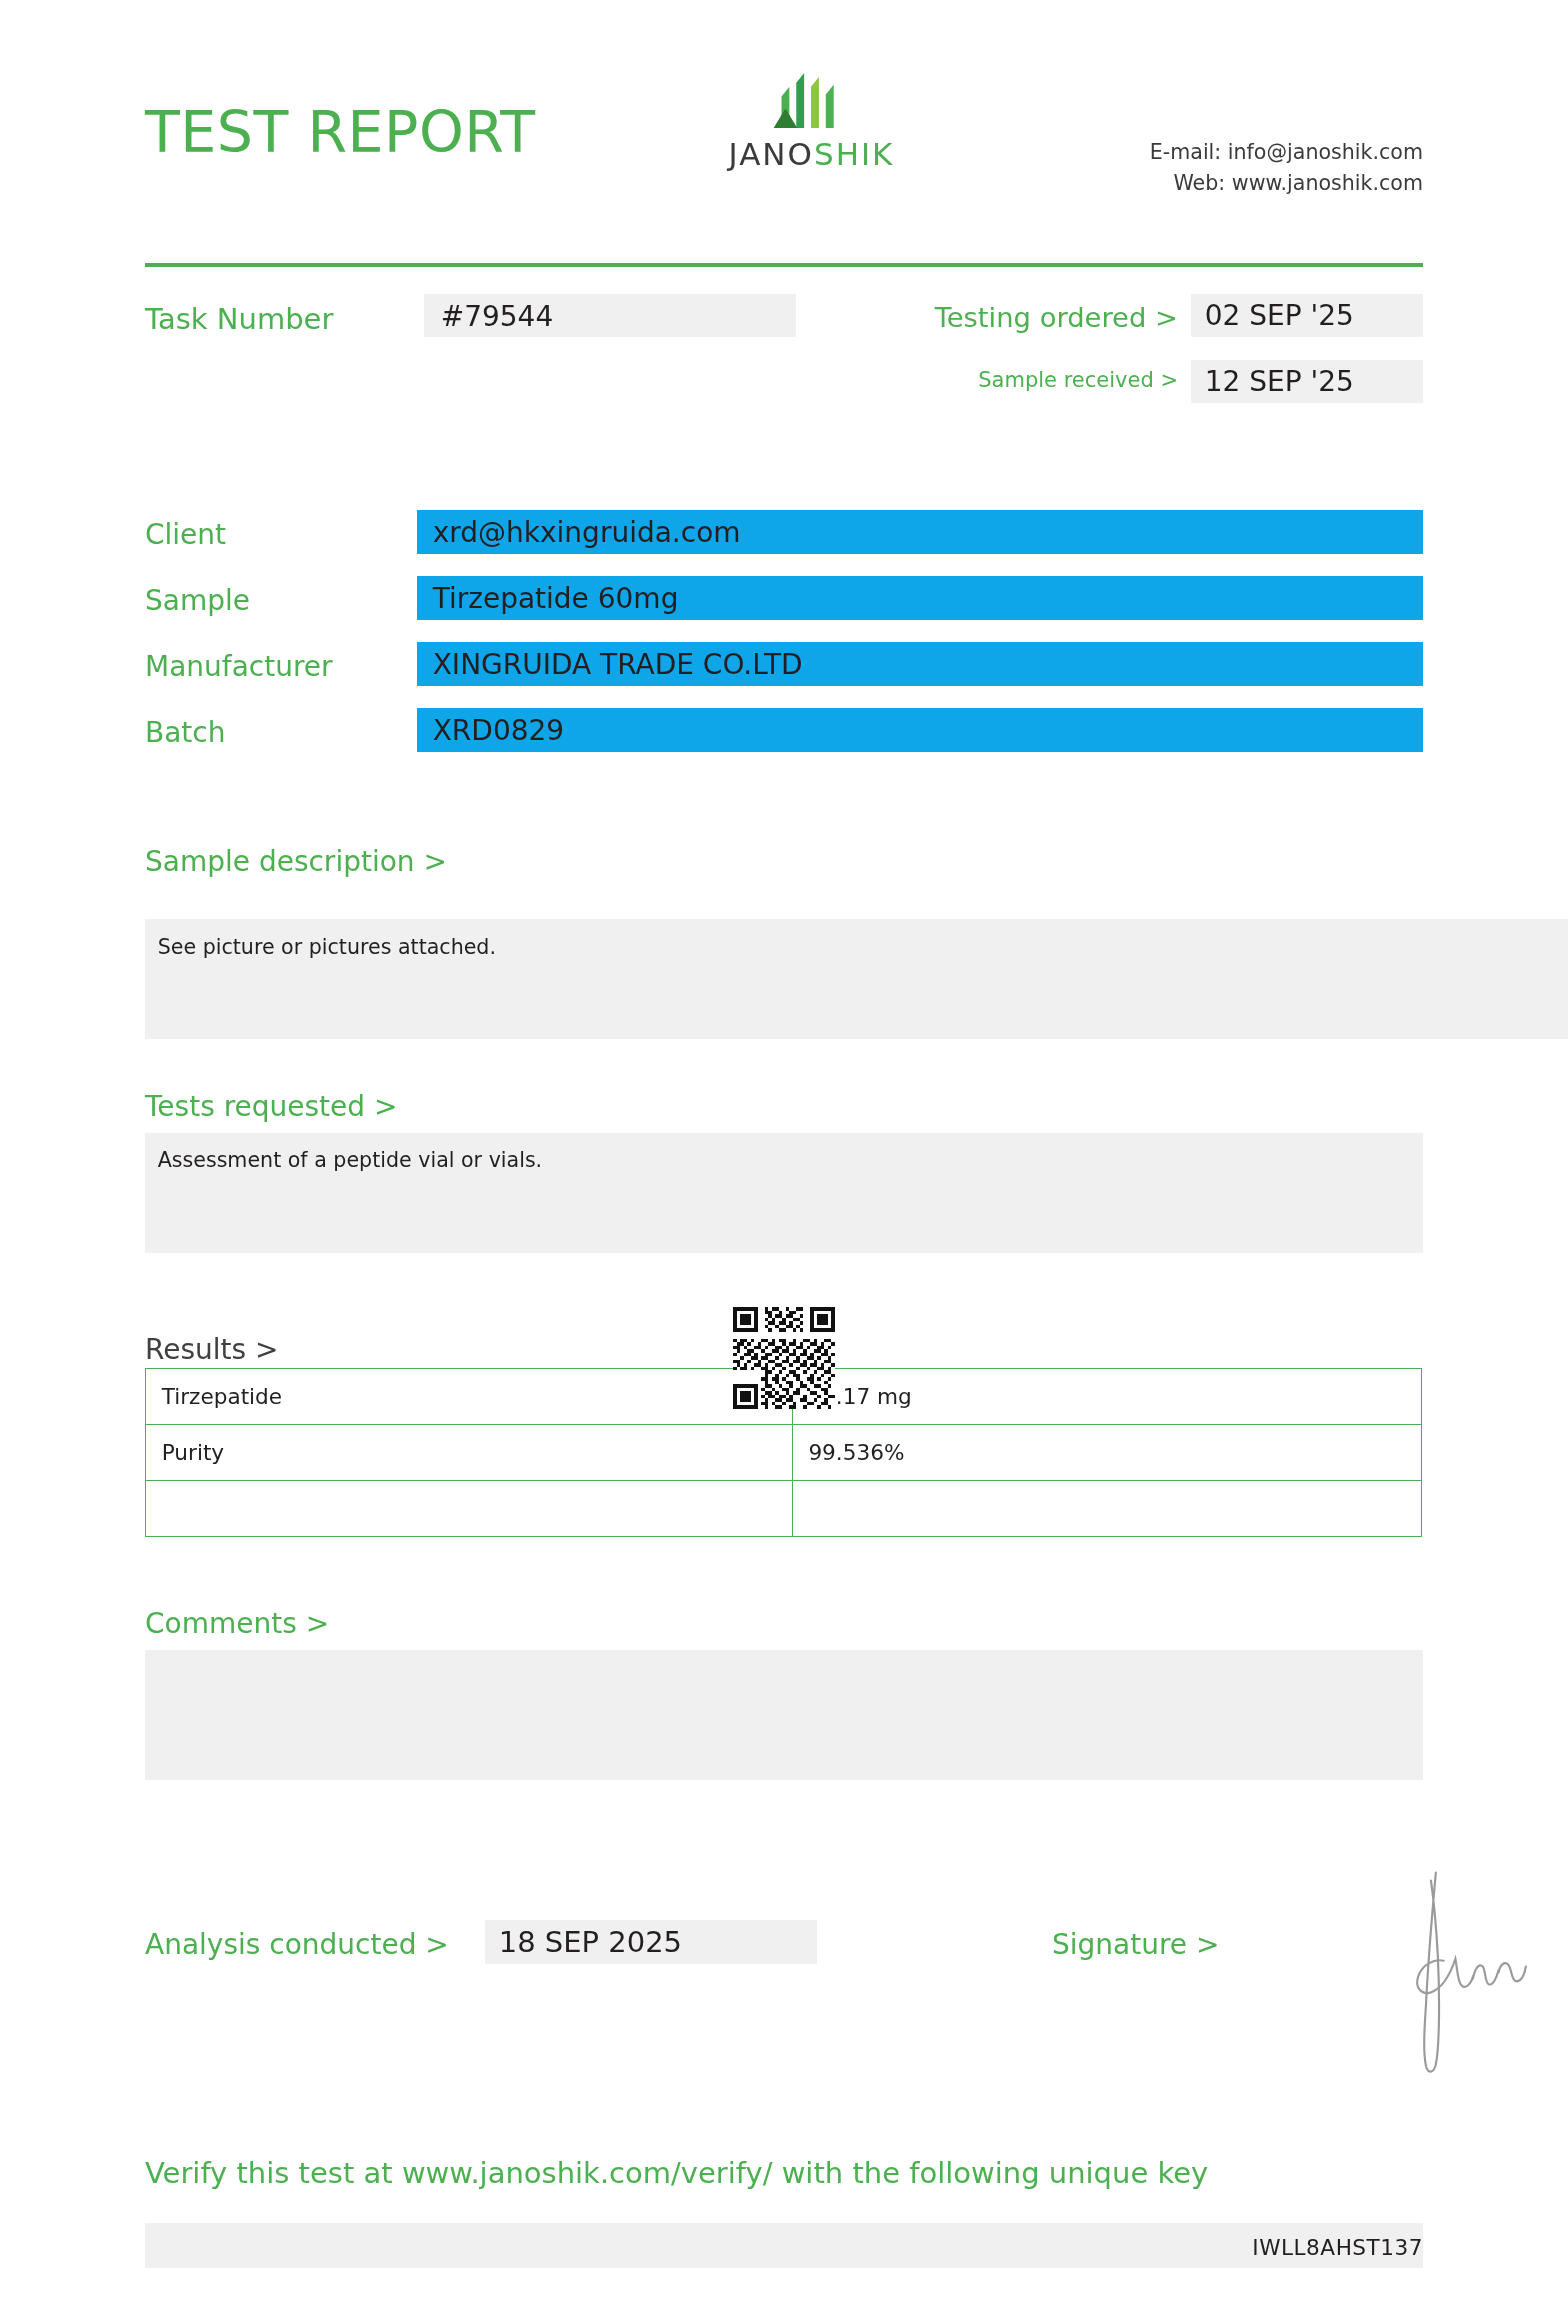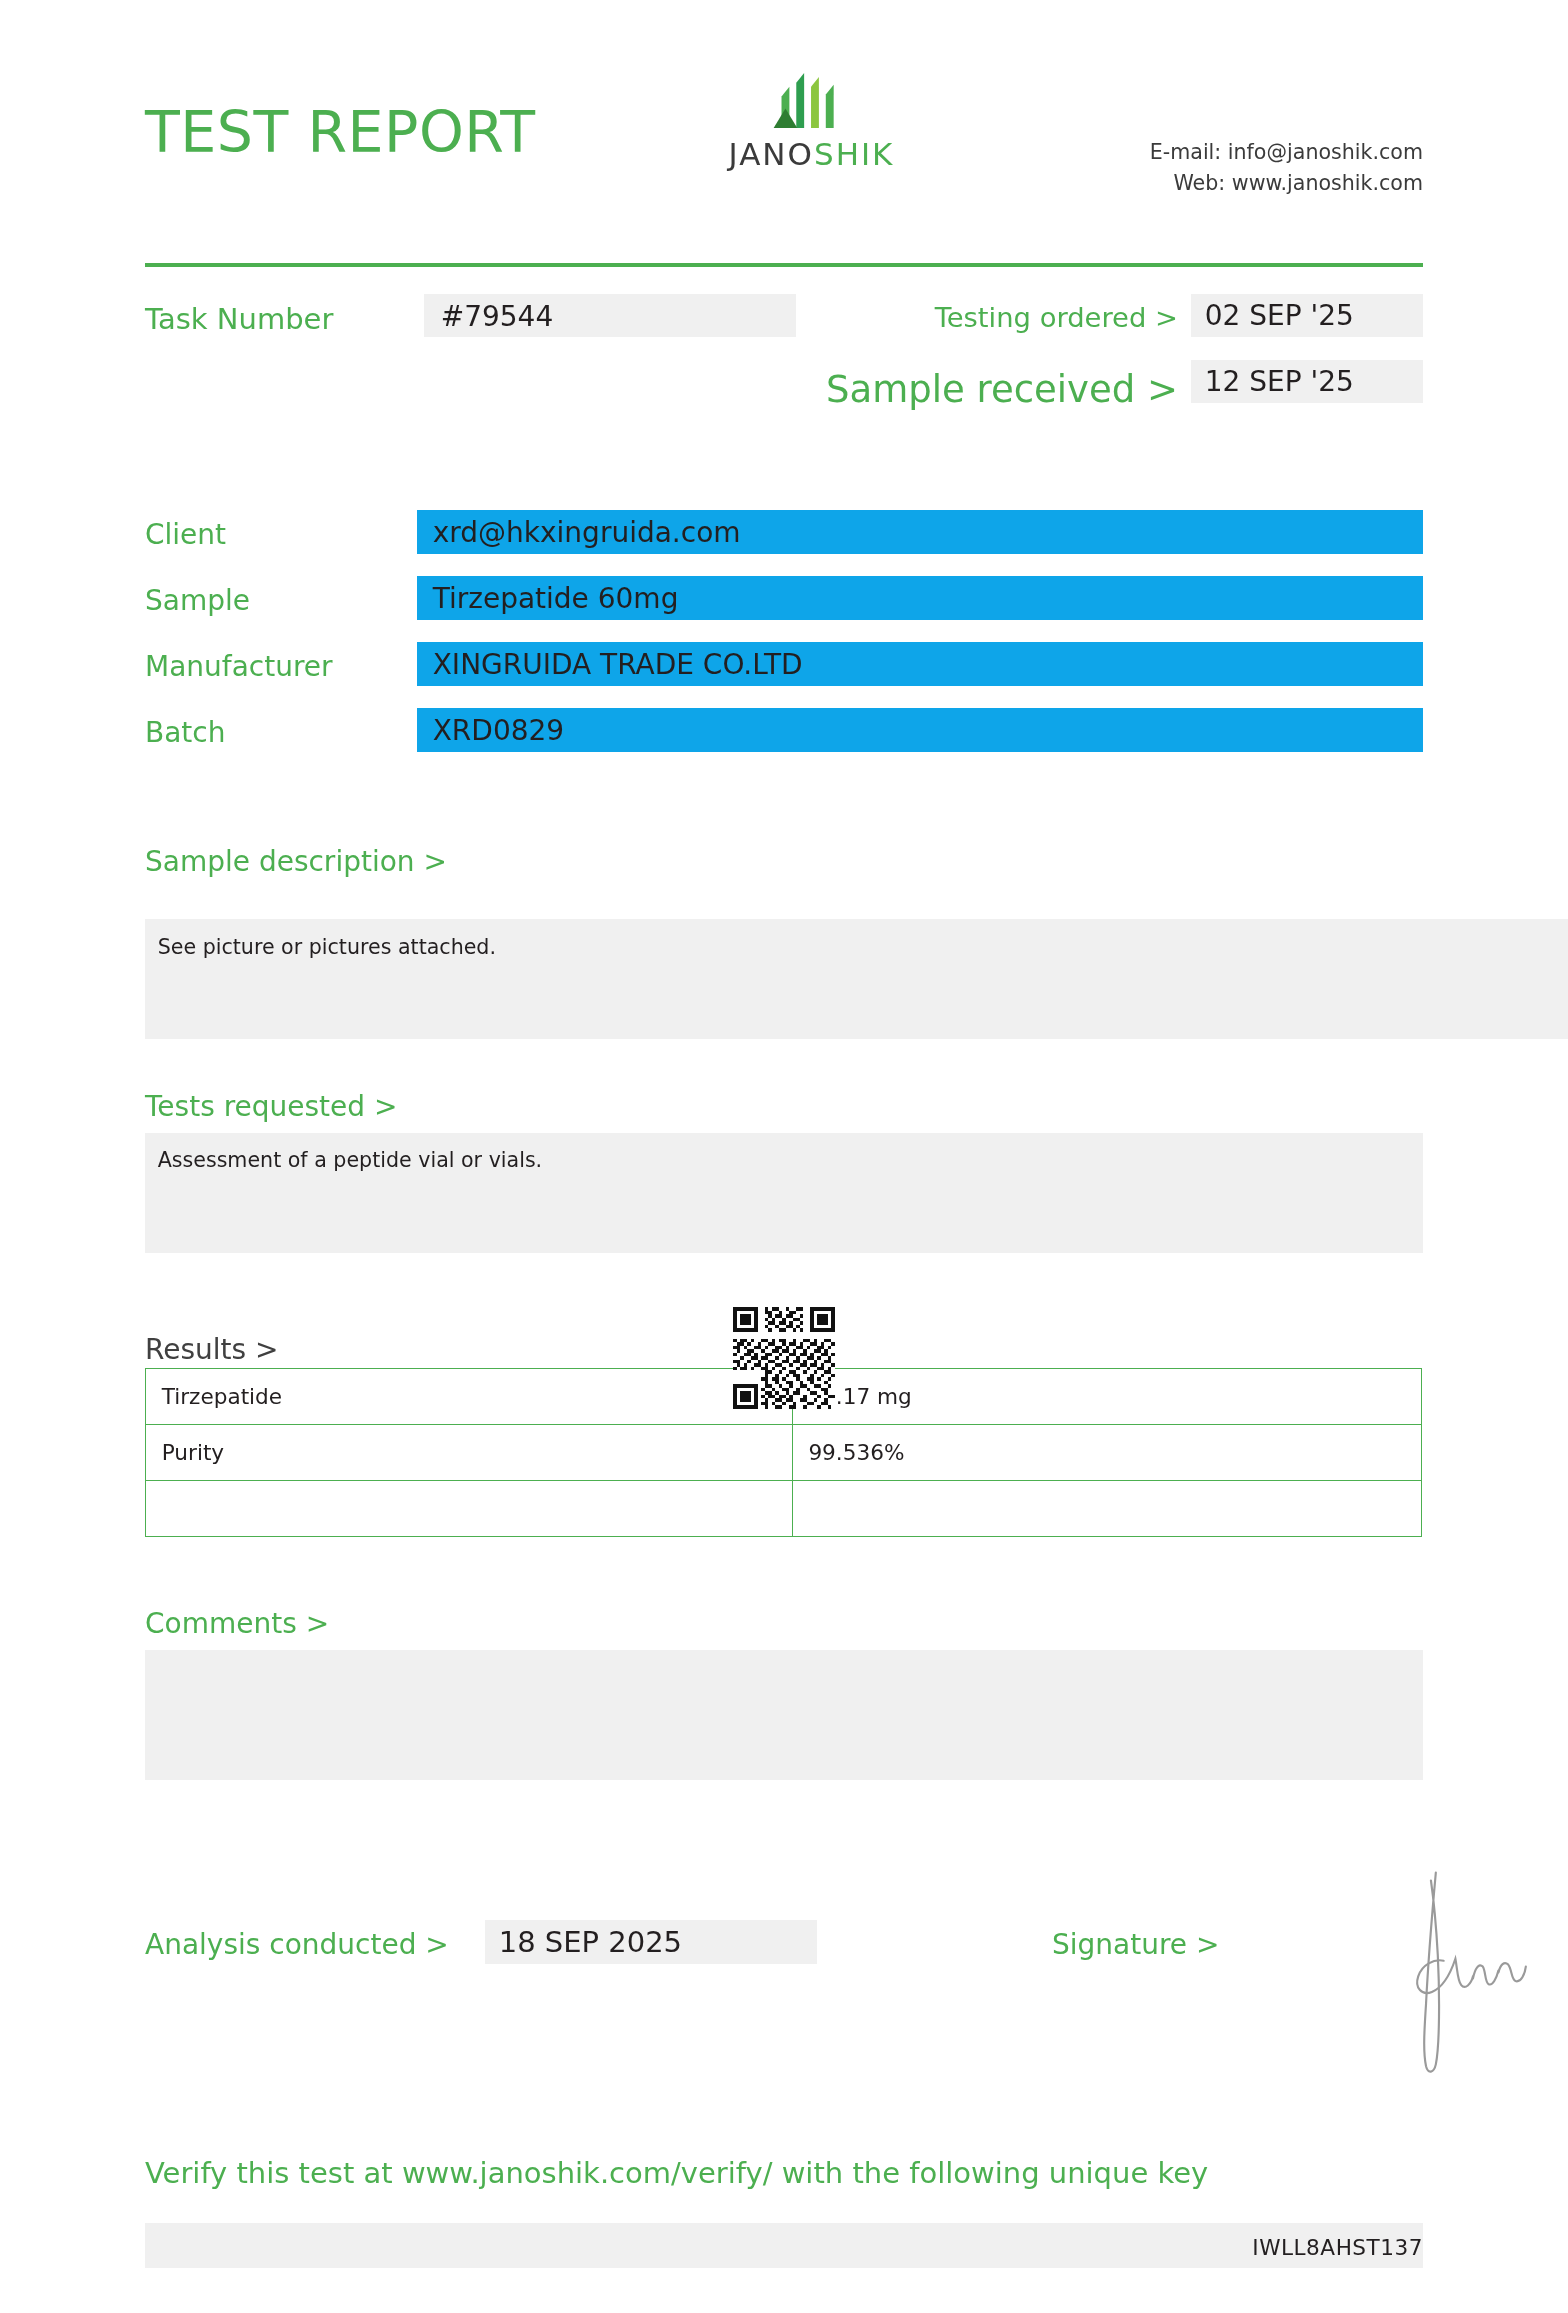--- a/index.html
+++ b/index.html
@@ -130,21 +130,21 @@
     height: 43px;
     background: #f0f0f0;
     font-size: 28px;
     padding: 4.9px 0 0 13.7px;
     box-sizing: border-box;
   }
   .received-label {
     position: absolute;
     right: 245px;
     top: 74px;
-    font-size: 37px;
+    font-size: 21px;
     color: #4caf50;
     white-space: nowrap;
     text-align: right;
   }
   .received-value {
     position: absolute;
     right: 0;
     top: 66px;
     width: 232px;
     height: 43px;

